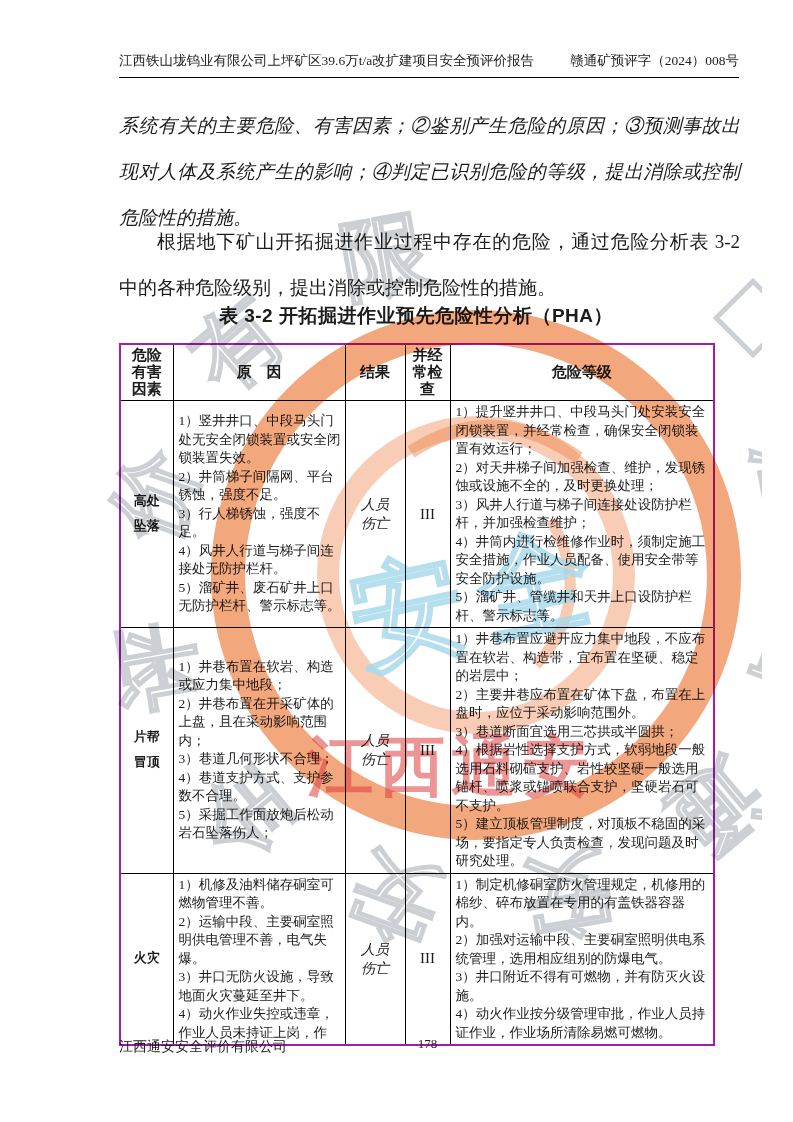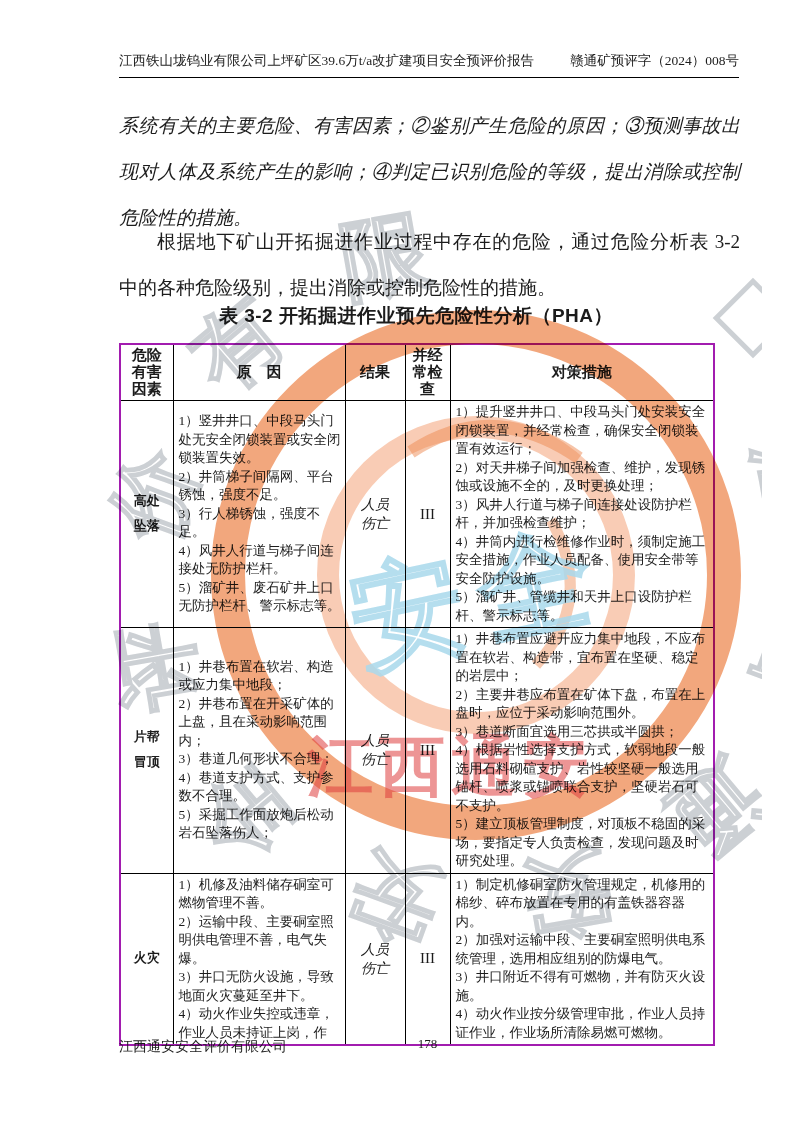--- a/index.html
+++ b/index.html
@@ -98,21 +98,21 @@
     <tbody>
       <tr class="hrow">
         <th>
             <span class="narrow">危险有害因素</span>
           </th>
         <th>原　因</th>
         <th>结果</th>
         <th>
             <span class="narrow">并经常检查</span>
           </th>
-        <th>对策措施</th>
+        <th>危险等级</th>
       </tr>
       <tr class="r1">
         <td class="factor">
             <span class="narrow">高处坠落</span>
           </td>
         <td class="cause">1）竖井井口、中段马头门处无安全闭锁装置或安全闭锁装置失效。
 2）井筒梯子间隔网、平台锈蚀，强度不足。
 3）行人梯锈蚀，强度不足。
 4）风井人行道与梯子间连接处无防护栏杆。
 5）溜矿井、废石矿井上口无防护栏杆、警示标志等。</td>

